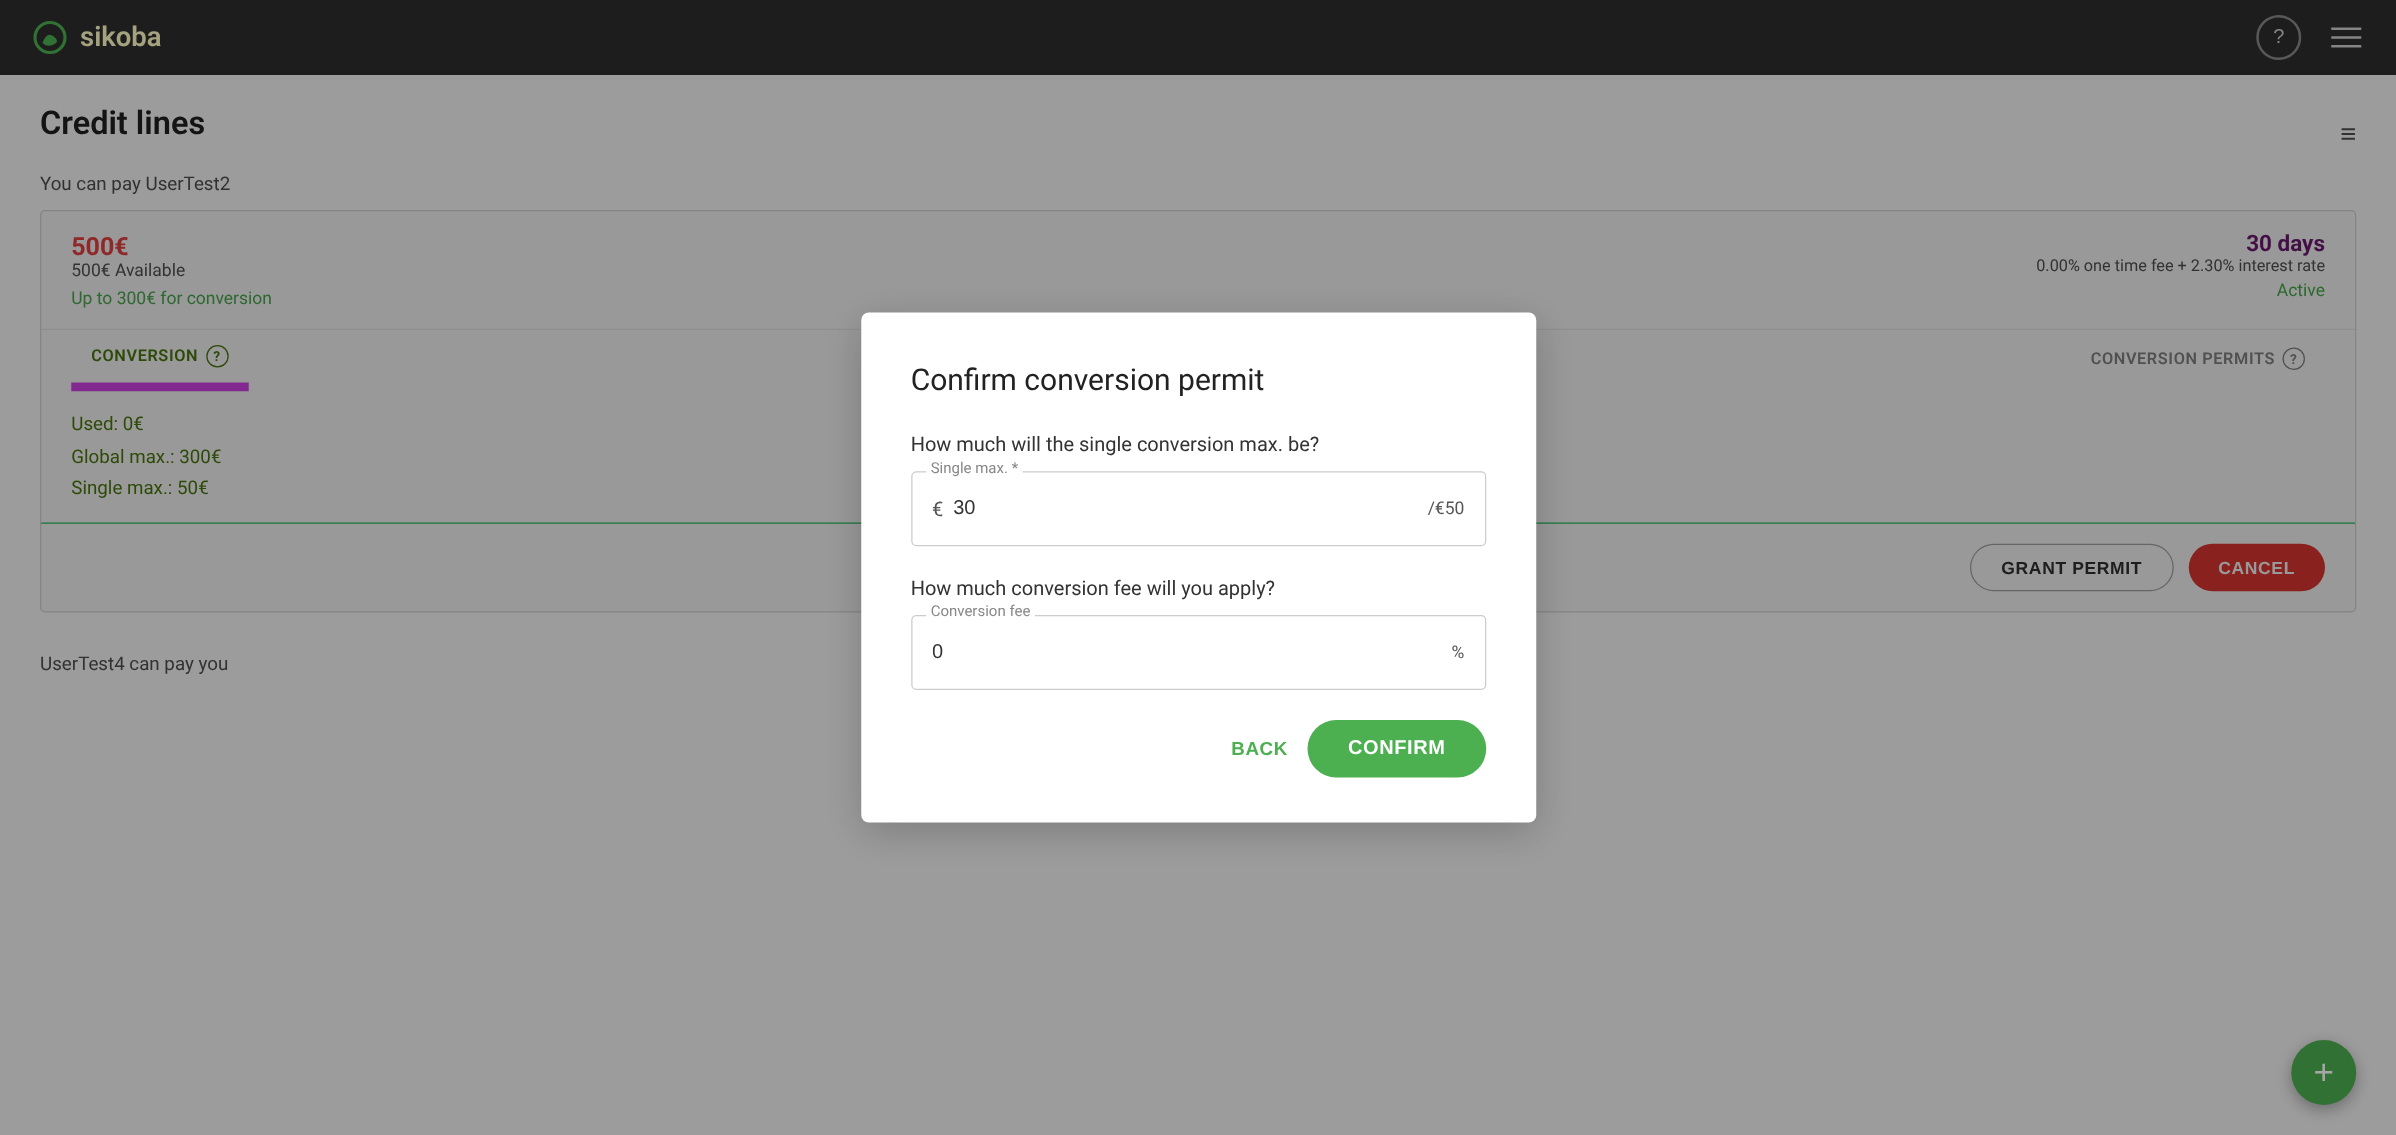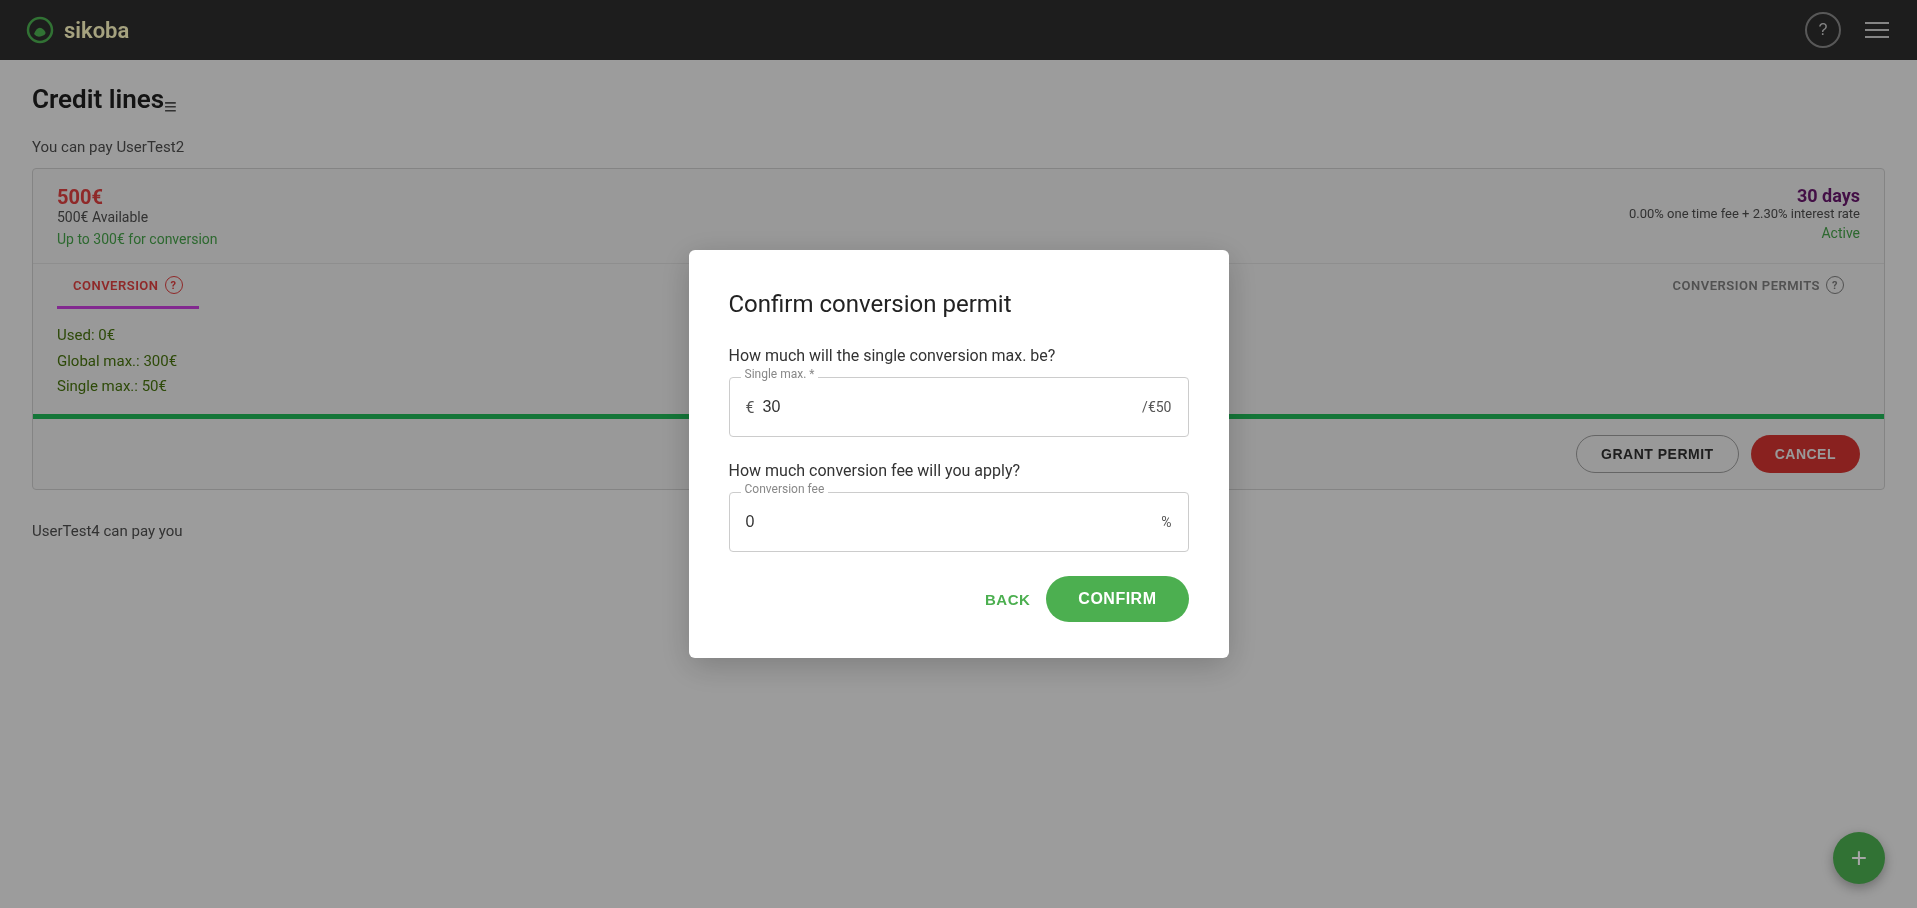--- a/index.html
+++ b/index.html
@@ -77,21 +77,21 @@
 
     .page-title {
       font-size: 26px;
       font-weight: 600;
       color: #222;
       margin-bottom: 16px;
     }
 
     .page-header {
       display: flex;
-      justify-content: flex-start;
+      justify-content: space-between;
       align-items: center;
       margin-bottom: 8px;
     }
 
     .filter-icon {
       font-size: 22px;
       color: #555;
       cursor: pointer;
     }
 
@@ -165,22 +165,22 @@
       font-weight: 600;
       color: #888;
       cursor: pointer;
       display: flex;
       align-items: center;
       gap: 6px;
       border-bottom: 3px solid transparent;
       letter-spacing: 0.5px;
     }
     .tab-item.active {
-      color: #ef4444;
-      border-bottom: 3px solid #d946ef;
+      color: #4d7c0f;
+      border-bottom: 7px solid #d946ef;
     }
     .tab-item-right {
       margin-left: auto;
       color: #888;
     }
     .help-circle {
       width: 18px;
       height: 18px;
       border: 1.5px solid currentColor;
       border-radius: 50%;
@@ -198,21 +198,21 @@
       color: #4d7c0f;
       line-height: 1.7;
     }
 
     
     .actions-row {
       display: flex;
       justify-content: flex-end;
       gap: 12px;
       padding: 16px 24px;
-      border-top: 5px solid #22c55e;
+      border-top: 1px solid #22c55e;
     }
     .btn-outline {
       border: 1.5px solid #aaa;
       background: #fff;
       color: #333;
       border-radius: 24px;
       padding: 10px 24px;
       font-size: 14px;
       font-weight: 600;
       cursor: pointer;

